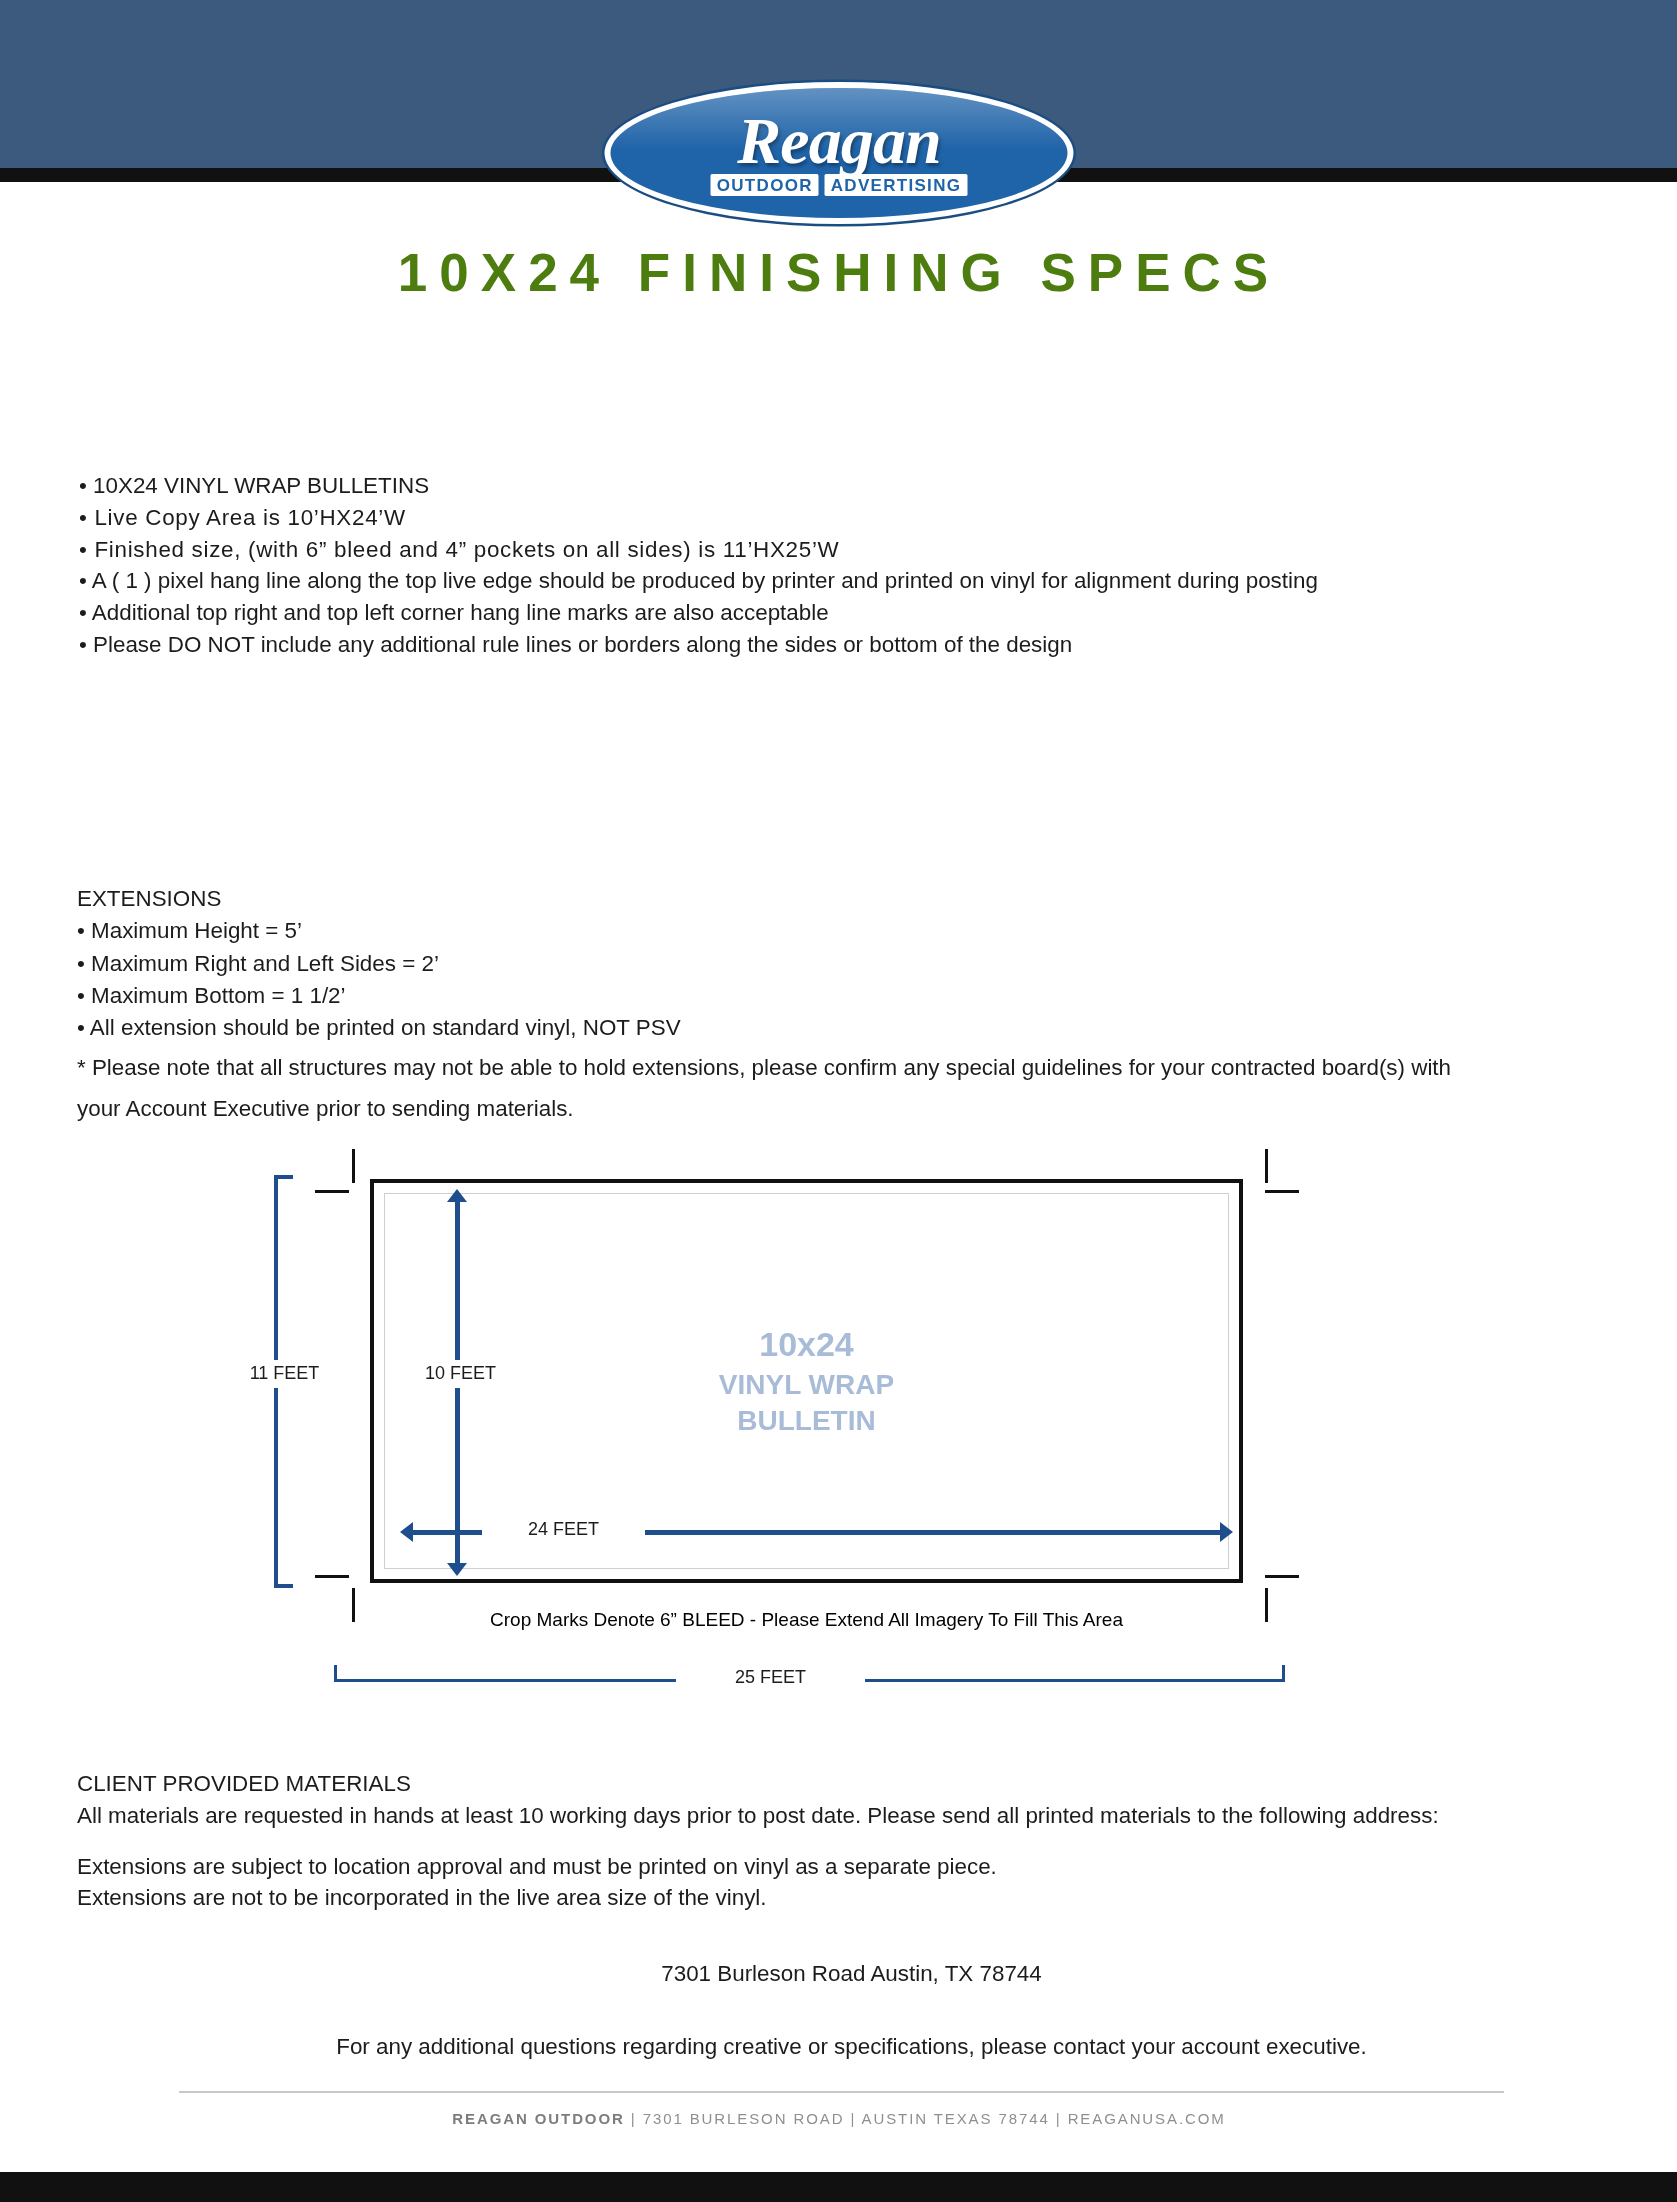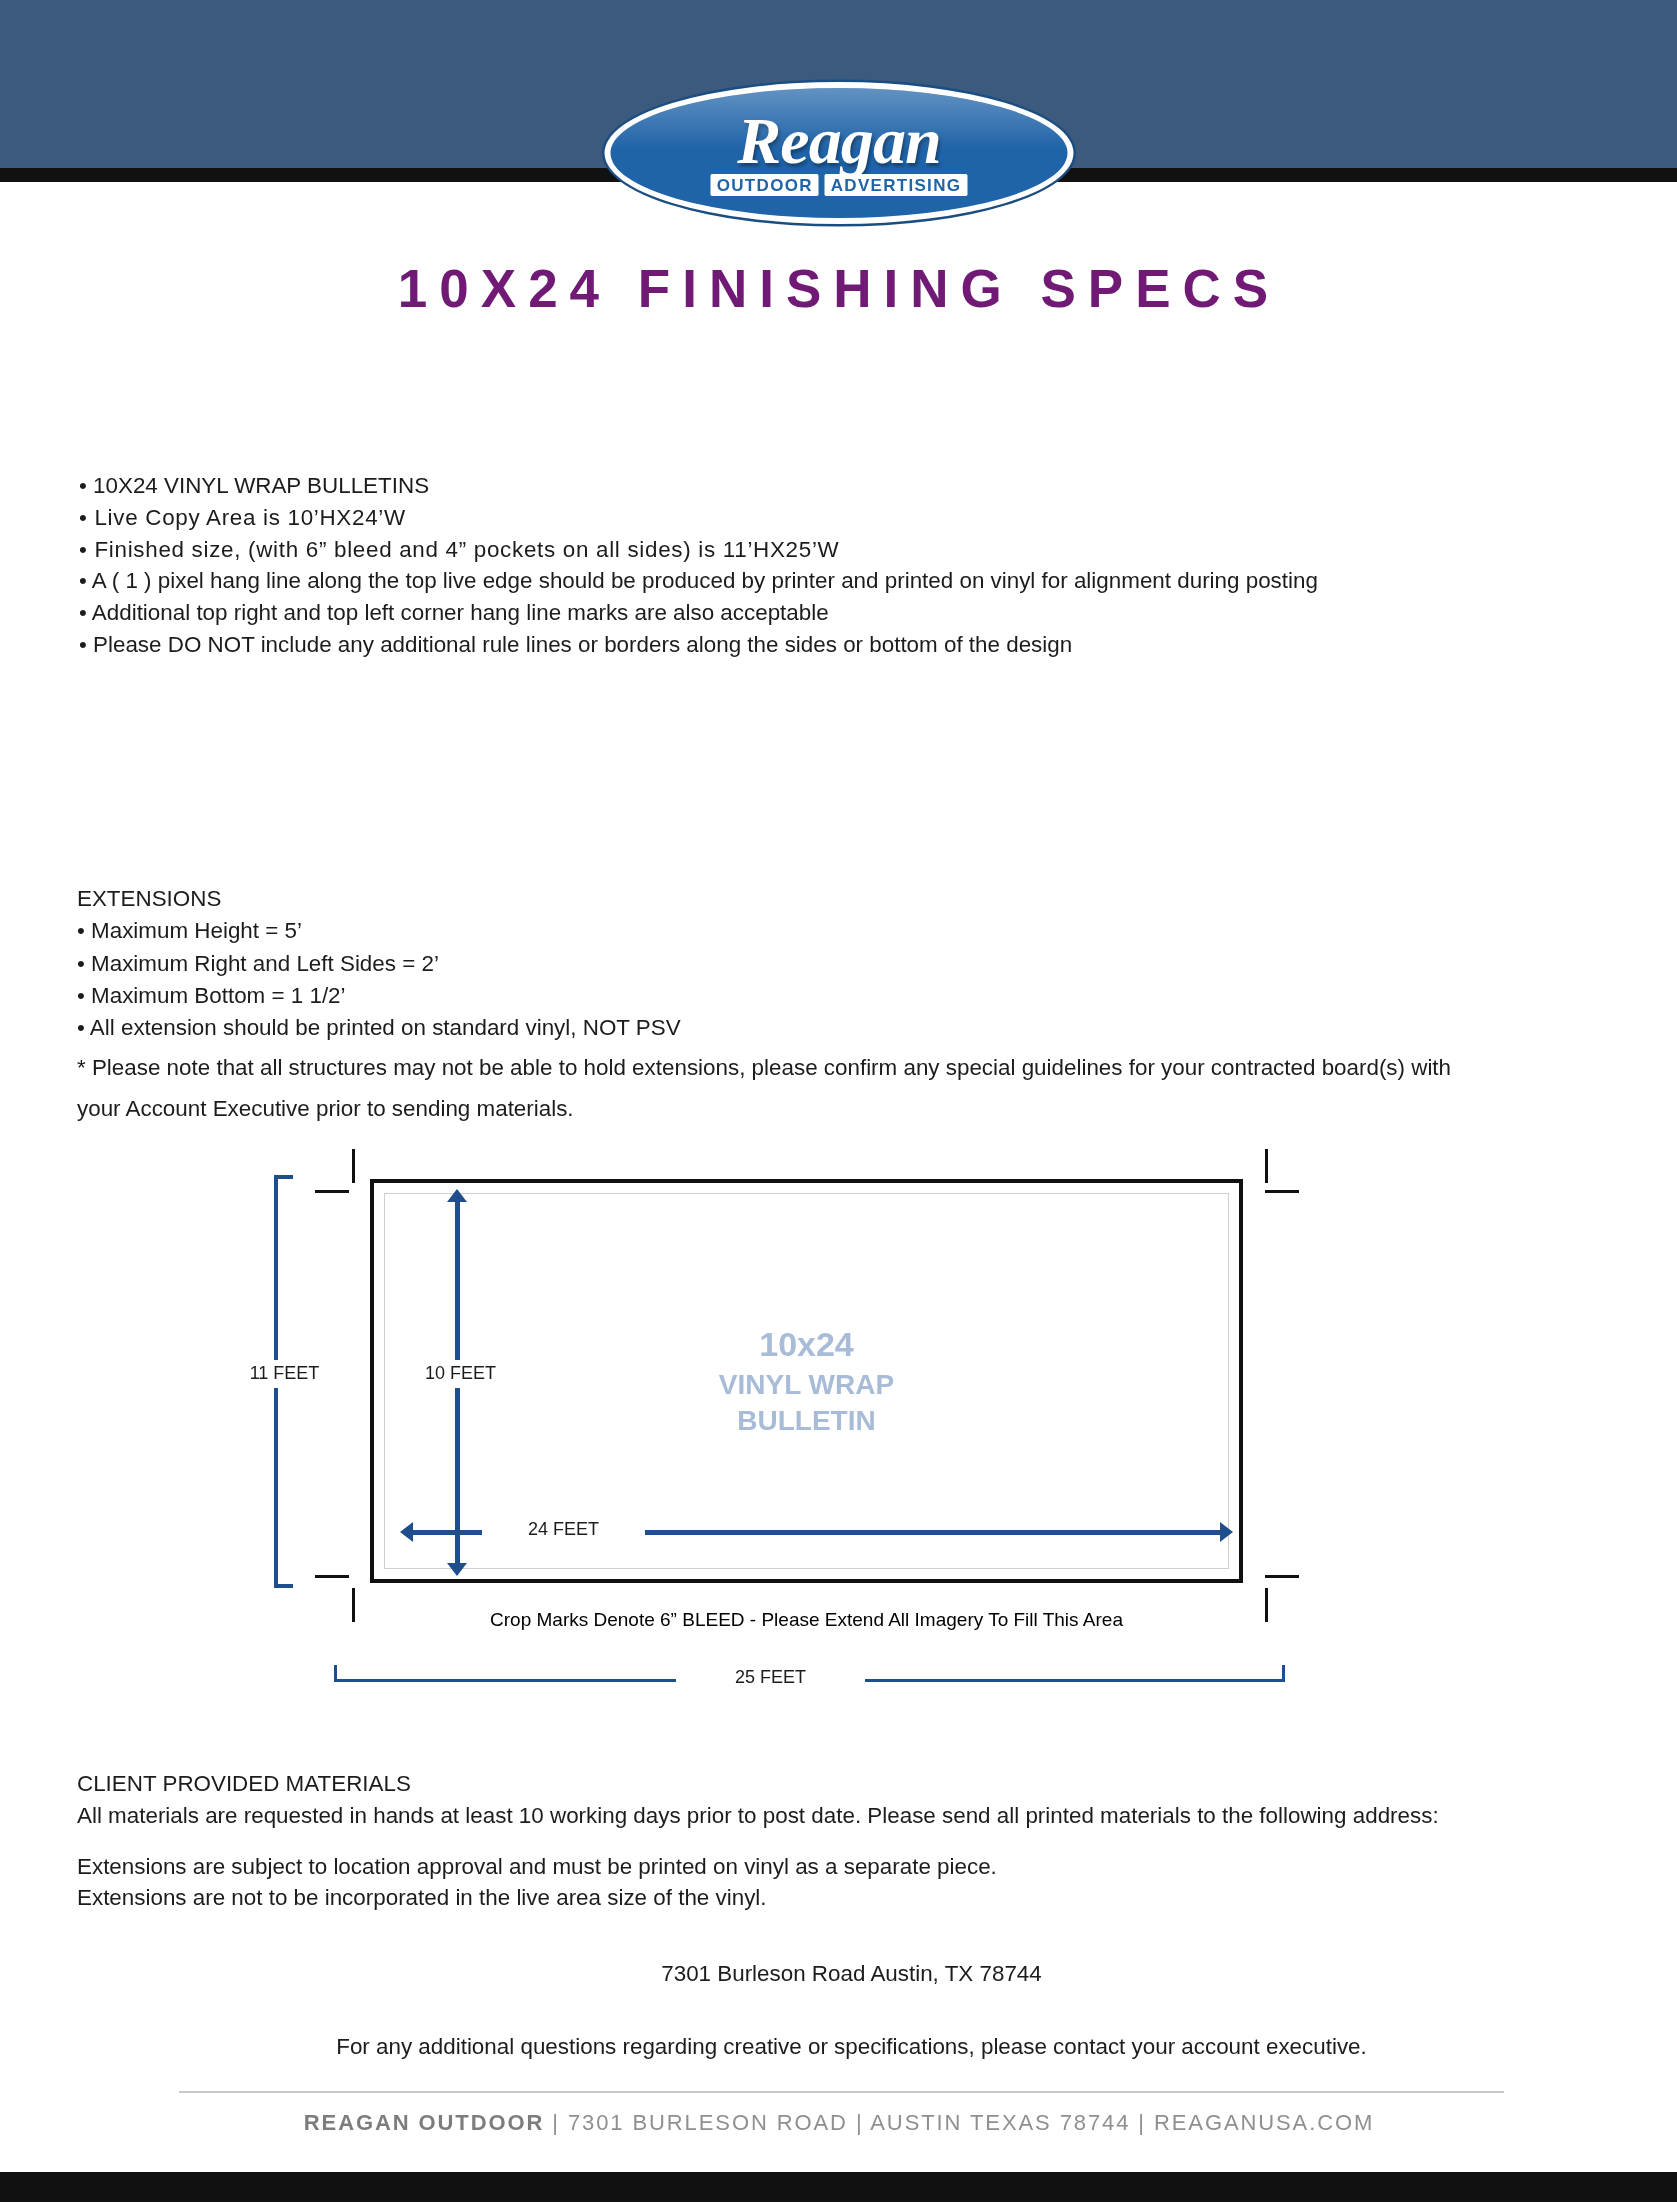--- a/index.html
+++ b/index.html
@@ -85,28 +85,28 @@
     letter-spacing: 1.3px;
     color: #1f63a8;
     background: #ffffff;
     padding: 1.7px 6px 0.9px 6px;
     border-radius: 1.7px;
   }
 
   
   .page-title {
     position: absolute;
-    top: 258px;
+    top: 242px;
     left: 0;
     width: 1678px;
     text-align: center;
     font-size: 53px;
     font-weight: bold;
     letter-spacing: 12px;
-    color: #701a75;
+    color: #4d7c0f;
   }
 
   
   .specs-block {
     position: absolute;
     top: 470px;
     left: 79px;
     width: 1549px;
     font-size: 22.4px;
     line-height: 1.42;
@@ -308,21 +308,21 @@
     width: 1325px;
     height: 1.7px;
     background: #c9c9c9;
   }
   .footer {
     position: absolute;
     top: 2110px;
     left: 0;
     width: 1678px;
     text-align: center;
-    font-size: 22px;
+    font-size: 15px;
     letter-spacing: 1.9px;
     color: #8f8f8f;
   }
   .footer .brand {
     font-weight: bold;
     color: #7d7d7d;
   }
   .footer-black {
     position: absolute;
     top: 2172px; left: 0;

